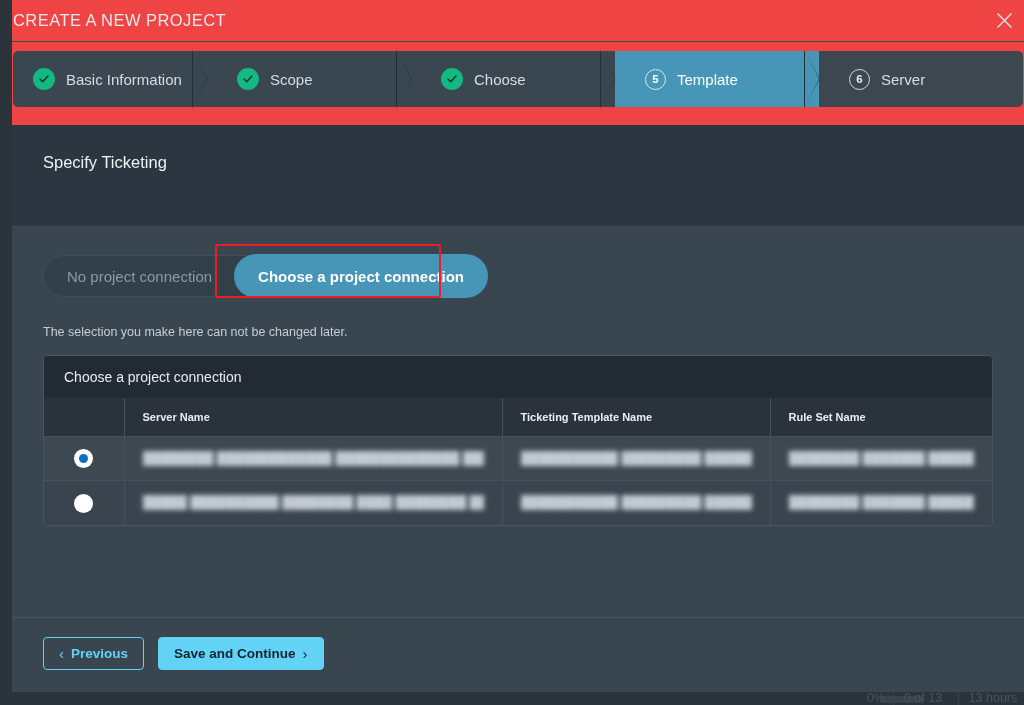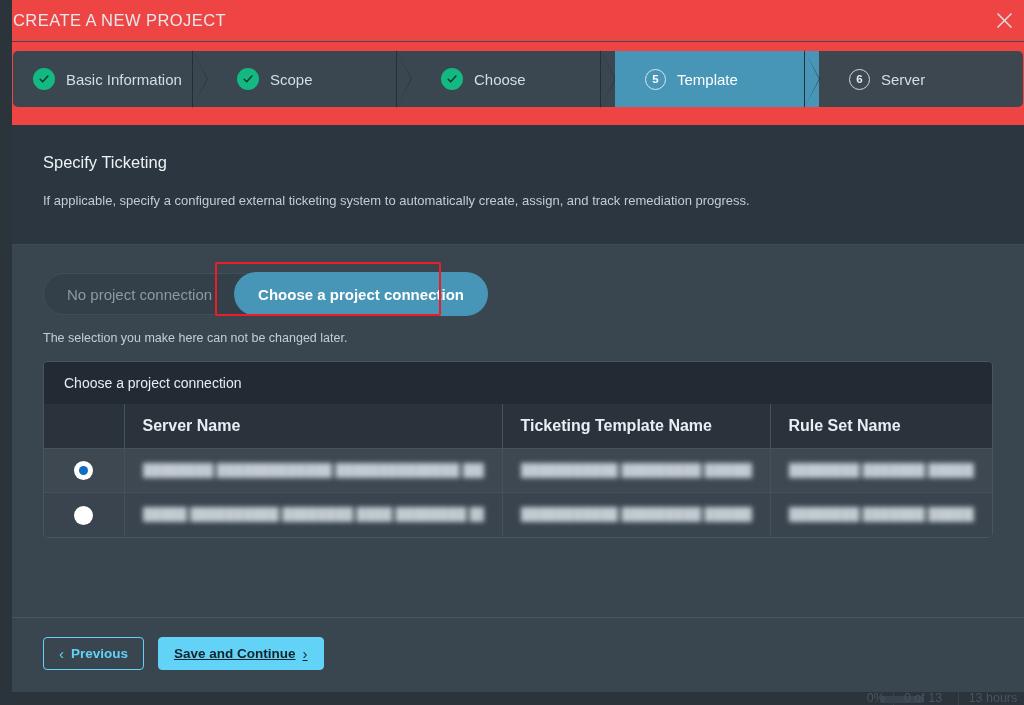--- a/index.html
+++ b/index.html
@@ -274,21 +274,21 @@
     width: 226px;
     height: 54px;
     border: 2px solid #ee1c25;
     border-radius: 2px;
     pointer-events: none;
   }
 
   .helper-note {
     font-size: 12.5px;
     color: #c6ced5;
-    margin-top: 16px;
+    margin-top: 28px;
   }
 
   
   #conn-panel {
     margin-top: 16px;
     border: 1px solid #4a555f;
     border-radius: 5px;
     overflow: hidden;
     background: #323d47;
   }
@@ -299,21 +299,21 @@
     color: #e7ecf0;
   }
   table.conn {
     width: 100%;
     border-collapse: collapse;
     table-layout: fixed;
   }
   table.conn th {
     background: #2a333c;
     text-align: left;
-    font-size: 16px;
+    font-size: 11px;
     font-weight: 700;
     color: #e9eef2;
     padding: 13px 18px;
     border-left: 1px solid #46515b;
     border-bottom: 1px solid #46515b;
   }
   table.conn th.radio-col,
   table.conn td.radio-col {
     width: 80px;
     border-left: none;
@@ -387,21 +387,20 @@
   }
   .btn-outline {
     background: transparent;
     border: 1px solid #63d2f7;
     color: #63d2f7;
   }
   .btn-primary {
     background: #63d2f7;
     border: 1px solid #63d2f7;
     color: #11232d;
-    text-decoration: underline;
   }
   .chev { font-size: 15px; font-weight: 400; line-height: 1; }
 </style>
 </head>
 <body>
 
 <div id="bg-layer">
   <div class="bg-vline" style="left:830px"></div>
 
   <div class="bg-bottom-strip">
@@ -465,21 +464,20 @@
       <span class="step-badge num muted">6</span>
       <span class="step-label">Server</span>
     </div>
 
   </div>
 
   <div id="modal-body">
 
     <div id="section-intro">
       <h2>Specify Ticketing</h2>
-      <p>If applicable, specify a configured external ticketing system to automatically create, assign, and track remediation progress.</p>
     </div>
 
     <div id="section-main">
 
 
       <div class="toggle-wrap">
         <div class="toggle-group">
           <div class="toggle-opt">No project connection</div>
           <div class="toggle-opt selected">Choose a project connection</div>
         </div>

